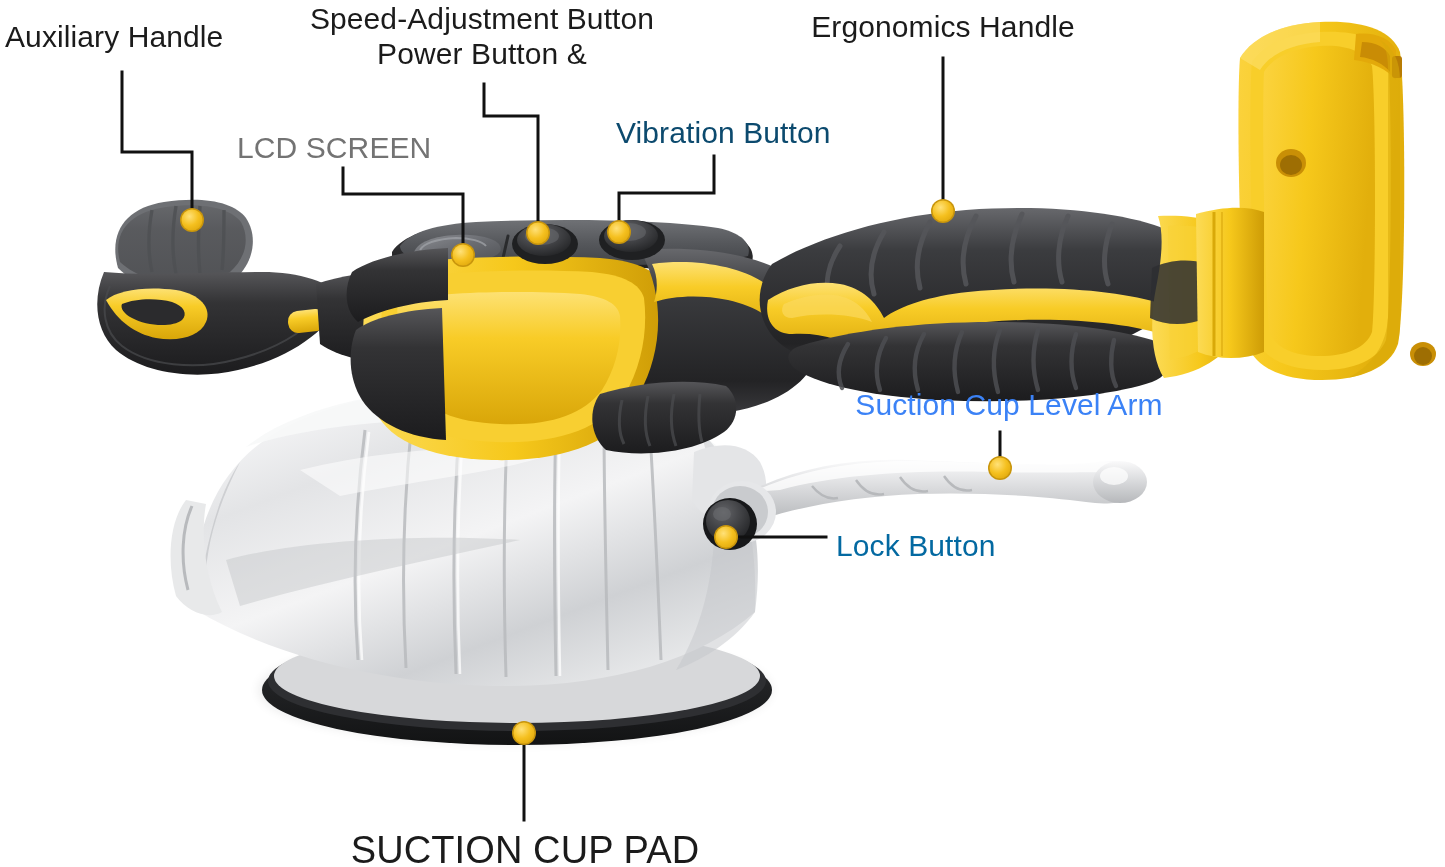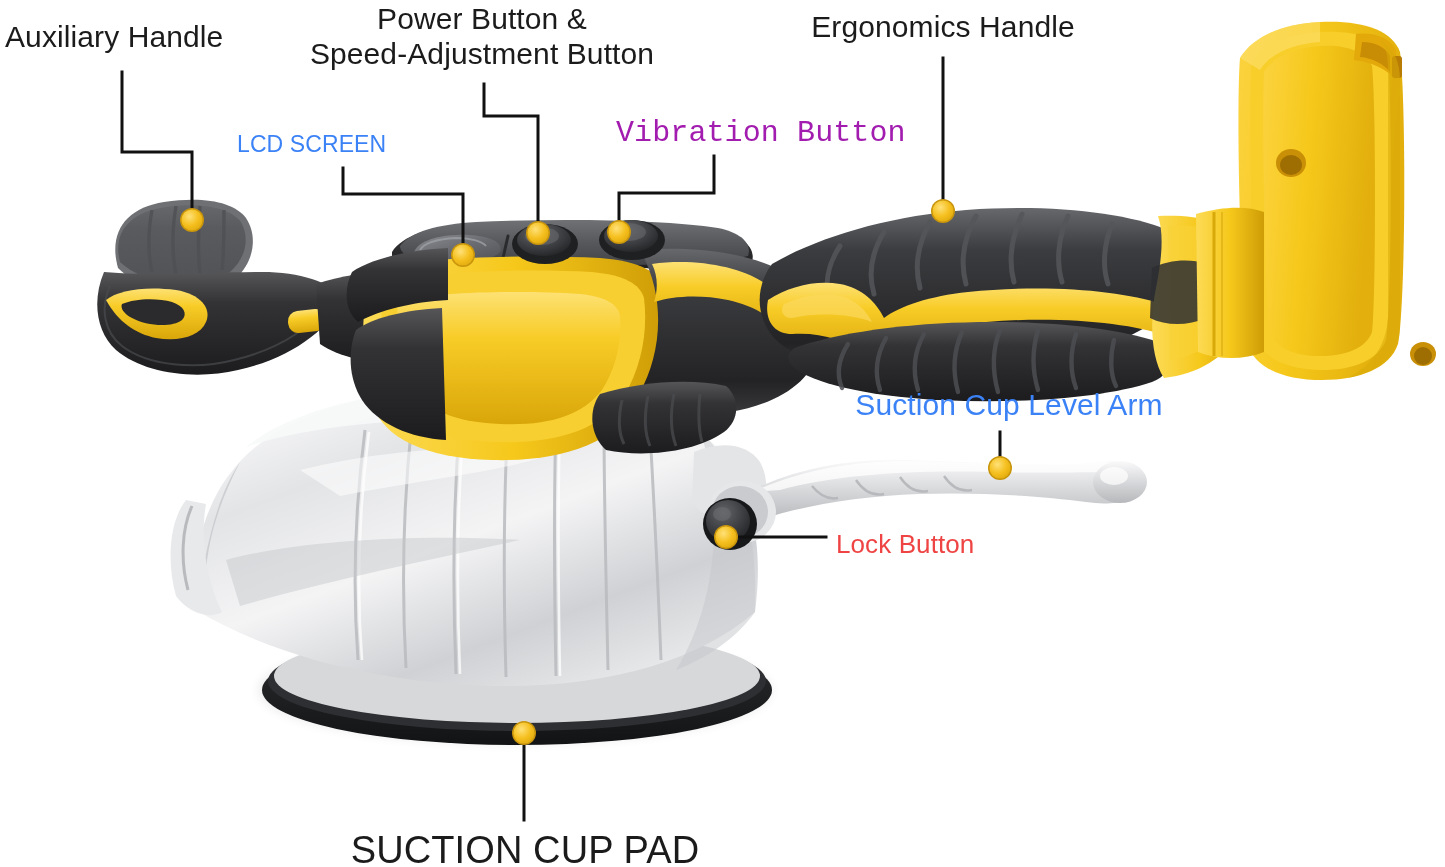--- a/index.html
+++ b/index.html
@@ -314,22 +314,22 @@
         <circle cx="1000" cy="468" r="10.5" fill="url(#gDot)"></circle>
         <circle cx="726" cy="537" r="12" fill="#C8950C"></circle>
         <circle cx="726" cy="537" r="10.5" fill="url(#gDot)"></circle>
         <circle cx="524" cy="733" r="12" fill="#C8950C"></circle>
         <circle cx="524" cy="733" r="10.5" fill="url(#gDot)"></circle>
       </g>
   </svg>
 
   <div id="labels">
       <div class="callout-label cl-left" style="left: 5px; top: 20px; font-size: 30px; color: rgb(27, 27, 27);"><div>Auxiliary Handle</div></div>
-      <div class="callout-label cl-left" style="left: 237px; top: 131px; font-size: 23px; color: #3b82f6;"><div>LCD SCREEN</div></div>
-      <div class="callout-label cl-center" style="left: 482px; top: 2px; font-size: 30px; color: rgb(27, 27, 27);"><div>Power Button &amp;</div><div>Speed-Adjustment Button</div></div>
-      <div class="callout-label cl-left" style="left: 616px; top: 116px; font-size: 30px; color: #a21caf; font-family: Liberation Mono, monospace;"><div>Vibration Button</div></div>
+      <div class="callout-label cl-left" style="left: 237px; top: 131px; font-size: 30px; color: #737373;"><div>LCD SCREEN</div></div>
+      <div class="callout-label cl-center" style="left: 482px; top: 2px; font-size: 30px; color: rgb(27, 27, 27);"><div>Speed-Adjustment Button</div><div>Power Button &amp;</div></div>
+      <div class="callout-label cl-left" style="left: 616px; top: 116px; font-size: 30px; color: #0c4a6e;"><div>Vibration Button</div></div>
       <div class="callout-label cl-center" style="left: 943px; top: 10px; font-size: 30px; color: rgb(27, 27, 27);"><div>Ergonomics Handle</div></div>
       <div class="callout-label cl-center" style="left: 1009px; top: 388px; font-size: 30px; color: #3b82f6;"><div>Suction Cup Level Arm</div></div>
-      <div class="callout-label cl-left" style="left: 836px; top: 529px; font-size: 26px; color: #ef4444;"><div>Lock Button</div></div>
+      <div class="callout-label cl-left" style="left: 836px; top: 529px; font-size: 30px; color: #0369a1;"><div>Lock Button</div></div>
       <div class="callout-label cl-center" style="left: 525px; top: 828px; font-size: 38px; color: rgb(27, 27, 27);"><div>SUCTION CUP PAD</div></div>
     </div>
 
 </div>
 
 </body></html>

